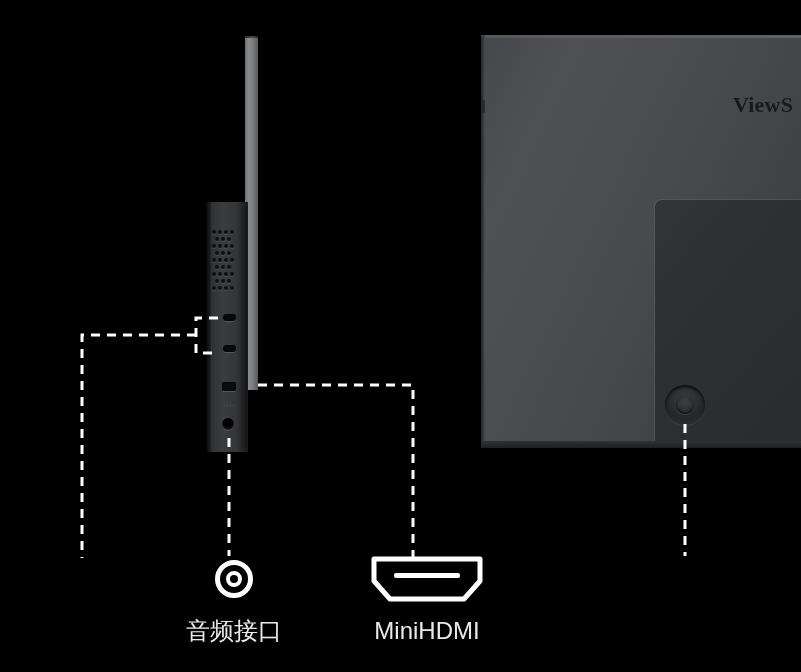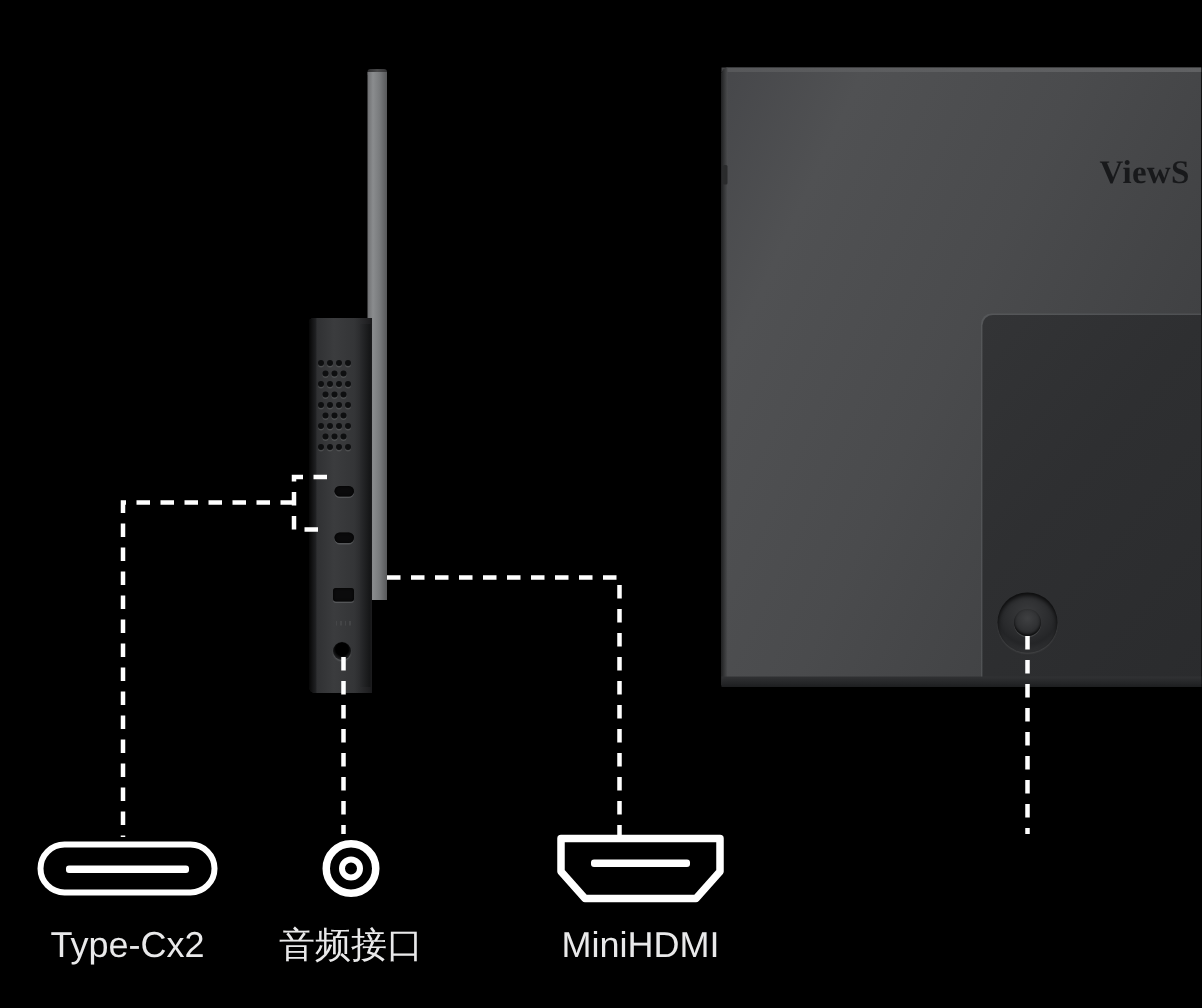--- a/index.html
+++ b/index.html
@@ -14,21 +14,21 @@
     position: relative;
     width: 801px;
     height: 672px;
     background: #000000;
     overflow: hidden;
   }
 
   
   .photo-layer {
     position: absolute;
-    left: 0; top: 10px;
+    left: 0; top: 0;
     width: 677px;
     height: 500px;
   }
 
   
   .side-panel-edge {
     position: absolute;
     left: 245px;
     top: 38px;
     width: 13px;
@@ -380,28 +380,20 @@
       <path d="M 229 438 L 229 556"></path>
 
       <path d="M 258 385 L 413 385 L 413 558"></path>
 
       <path d="M 685 424 L 685 556"></path>
     </g>
   </svg>
 
   <div class="callouts">
 
-    <div class="callout callout-type-c">
-      <div class="icon-box">
-        <div class="ic-usbc">
-          <div class="ic-usbc-bar"></div>
-        </div>
-      </div>
-      <div class="callout-label">Type-Cx2</div>
-    </div>
 
     <div class="callout callout-hdmi">
       <div class="icon-box">
         <svg class="ic-hdmi" viewBox="0 0 118 52">
           <path d="M 6 6 L 112 6 L 112 28 L 96 46 L 22 46 L 6 28 Z" fill="none" stroke="#ffffff" stroke-width="5" stroke-linejoin="round"></path>
           <rect x="26" y="20" width="66" height="5" rx="2" fill="#ffffff"></rect>
         </svg>
       </div>
       <div class="callout-label">MiniHDMI</div>
     </div>

